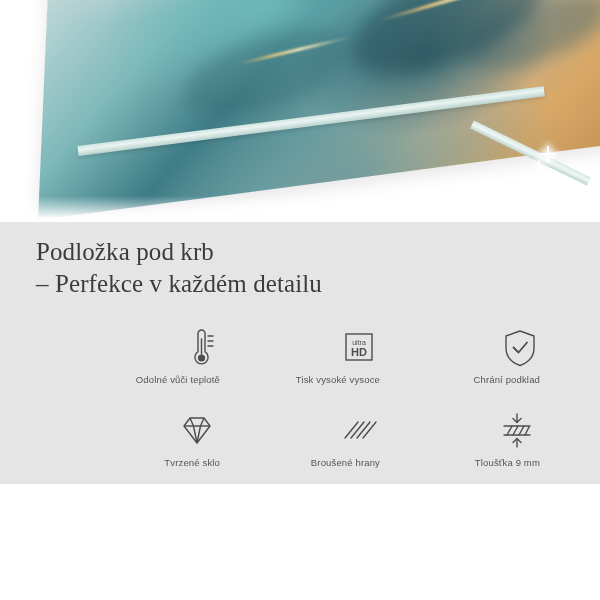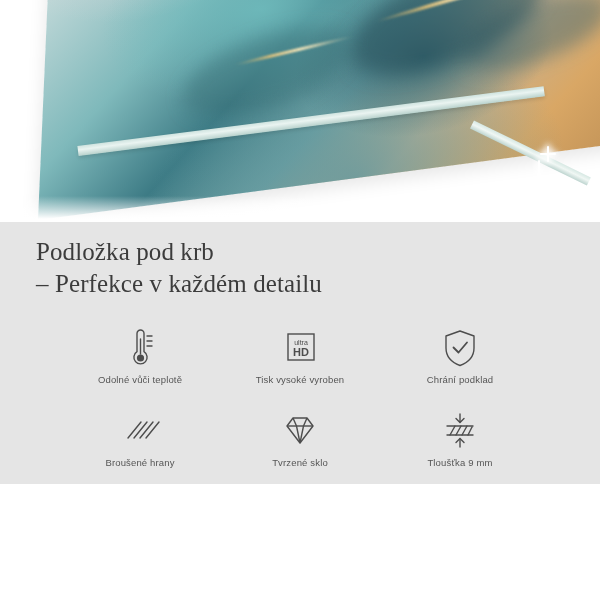--- a/index.html
+++ b/index.html
@@ -156,21 +156,21 @@
   .features {
     margin-top: 26px;
     padding: 0 24px;
     display: grid;
     grid-template-columns: repeat(3, 1fr);
     grid-row-gap: 24px;
   }
   .feature {
     display: flex;
     flex-direction: column;
-    align-items: center;
+    align-items: flex-end;
     justify-content: flex-start;
   }
   .feature-icon {
     height: 44px;
     display: flex;
     align-items: center;
     justify-content: center;
   }
   .feature-label {
     margin-top: 4px;
@@ -243,61 +243,61 @@
       </div>
 
       <div class="feature">
         <div class="feature-icon">
           <svg width="44" height="42" viewBox="0 0 44 42">
             <rect x="10" y="7" width="26" height="26" fill="none" stroke="#4d4d4d" stroke-width="1.4"></rect>
             <text x="23" y="18" font-family="Liberation Sans, sans-serif" font-size="7" fill="#4d4d4d" text-anchor="middle">ultra</text>
             <text x="23" y="29" font-family="Liberation Sans, sans-serif" font-size="11" font-weight="bold" fill="#4d4d4d" text-anchor="middle">HD</text>
           </svg>
         </div>
-        <div class="feature-label">Tisk vysoké vyroben</div>
+        <div class="feature-label">Tisk vysoké vysoce</div>
       </div>
 
       <div class="feature">
         <div class="feature-icon">
           <svg width="40" height="44" viewBox="0 0 40 44">
             <path d="M20 5 L34 10 v12c0 9-6 14.5-14 17.5C12 36.5 6 31 6 22V10z" fill="none" stroke="#4d4d4d" stroke-width="1.4" stroke-linejoin="round"></path>
             <polyline points="13.5,21.5 18.5,26.5 27,16.5" fill="none" stroke="#4d4d4d" stroke-width="1.8" stroke-linecap="round" stroke-linejoin="round"></polyline>
           </svg>
         </div>
         <div class="feature-label">Chrání podklad</div>
-      </div>
-
-      <div class="feature">
-        <div class="feature-icon">
-          <svg width="46" height="40" viewBox="0 0 46 40">
-            <g fill="none" stroke="#4d4d4d" stroke-width="1.4" stroke-linecap="round">
-              <line x1="11" y1="27" x2="24" y2="11"></line>
-              <line x1="17" y1="27" x2="30" y2="11"></line>
-              <line x1="23" y1="27" x2="36" y2="11"></line>
-              <line x1="29" y1="27" x2="42" y2="11"></line>
-            </g>
-          </svg>
-        </div>
-        <div class="feature-label">Broušené hrany</div>
       </div>
 
       <div class="feature">
         <div class="feature-icon">
           <svg width="46" height="40" viewBox="0 0 46 40">
             <g fill="none" stroke="#4d4d4d" stroke-width="1.4" stroke-linejoin="round">
               <path d="M10 15 L16 7 h14 l6 8 -13 17z"></path>
               <line x1="10" y1="15" x2="36" y2="15"></line>
               <line x1="16" y1="7" x2="19.5" y2="15"></line>
               <line x1="30" y1="7" x2="26.5" y2="15"></line>
               <line x1="19.5" y1="15" x2="23" y2="32"></line>
               <line x1="26.5" y1="15" x2="23" y2="32"></line>
             </g>
           </svg>
         </div>
         <div class="feature-label">Tvrzené sklo</div>
+      </div>
+
+      <div class="feature">
+        <div class="feature-icon">
+          <svg width="46" height="40" viewBox="0 0 46 40">
+            <g fill="none" stroke="#4d4d4d" stroke-width="1.4" stroke-linecap="round">
+              <line x1="11" y1="27" x2="24" y2="11"></line>
+              <line x1="17" y1="27" x2="30" y2="11"></line>
+              <line x1="23" y1="27" x2="36" y2="11"></line>
+              <line x1="29" y1="27" x2="42" y2="11"></line>
+            </g>
+          </svg>
+        </div>
+        <div class="feature-label">Broušené hrany</div>
       </div>
 
       <div class="feature">
         <div class="feature-icon">
           <svg width="46" height="42" viewBox="0 0 46 42">
             <g fill="none" stroke="#4d4d4d" stroke-width="1.4" stroke-linecap="round">
               <line x1="23" y1="4" x2="23" y2="12"></line>
               <polyline points="19,8.5 23,12.5 27,8.5"></polyline>
               <line x1="10" y1="16" x2="36" y2="16"></line>
               <line x1="10" y1="25" x2="36" y2="25"></line>

